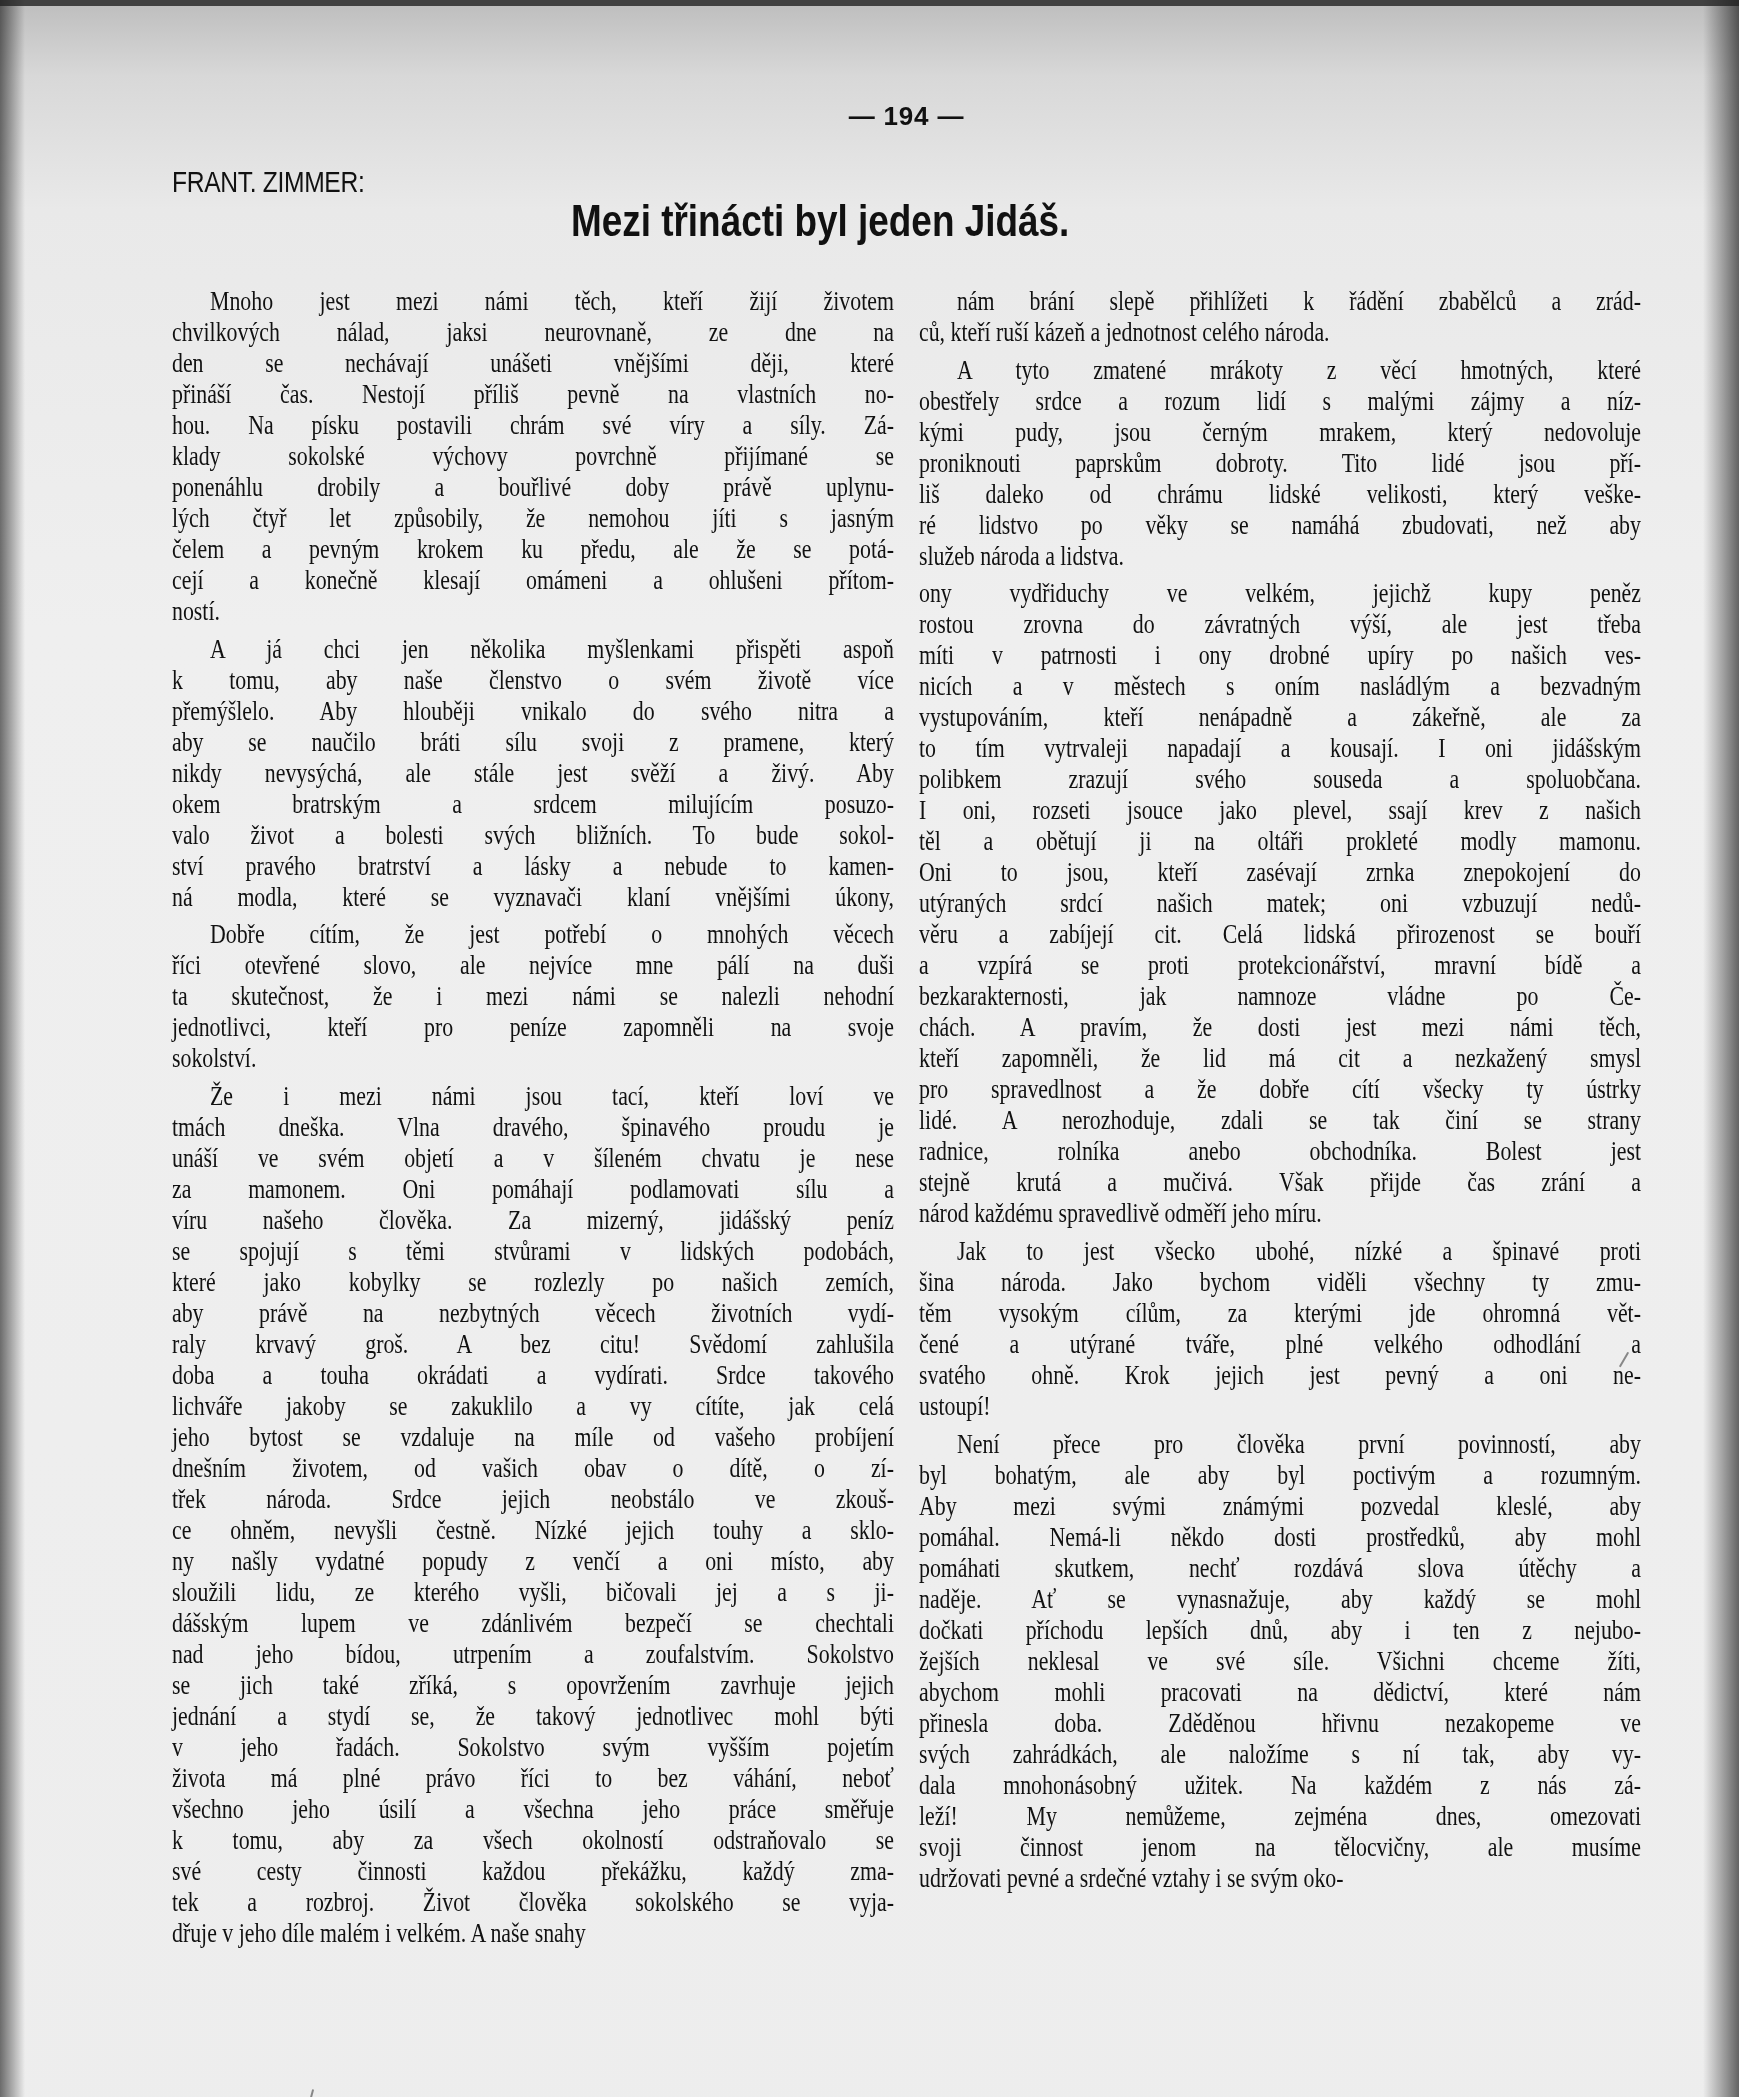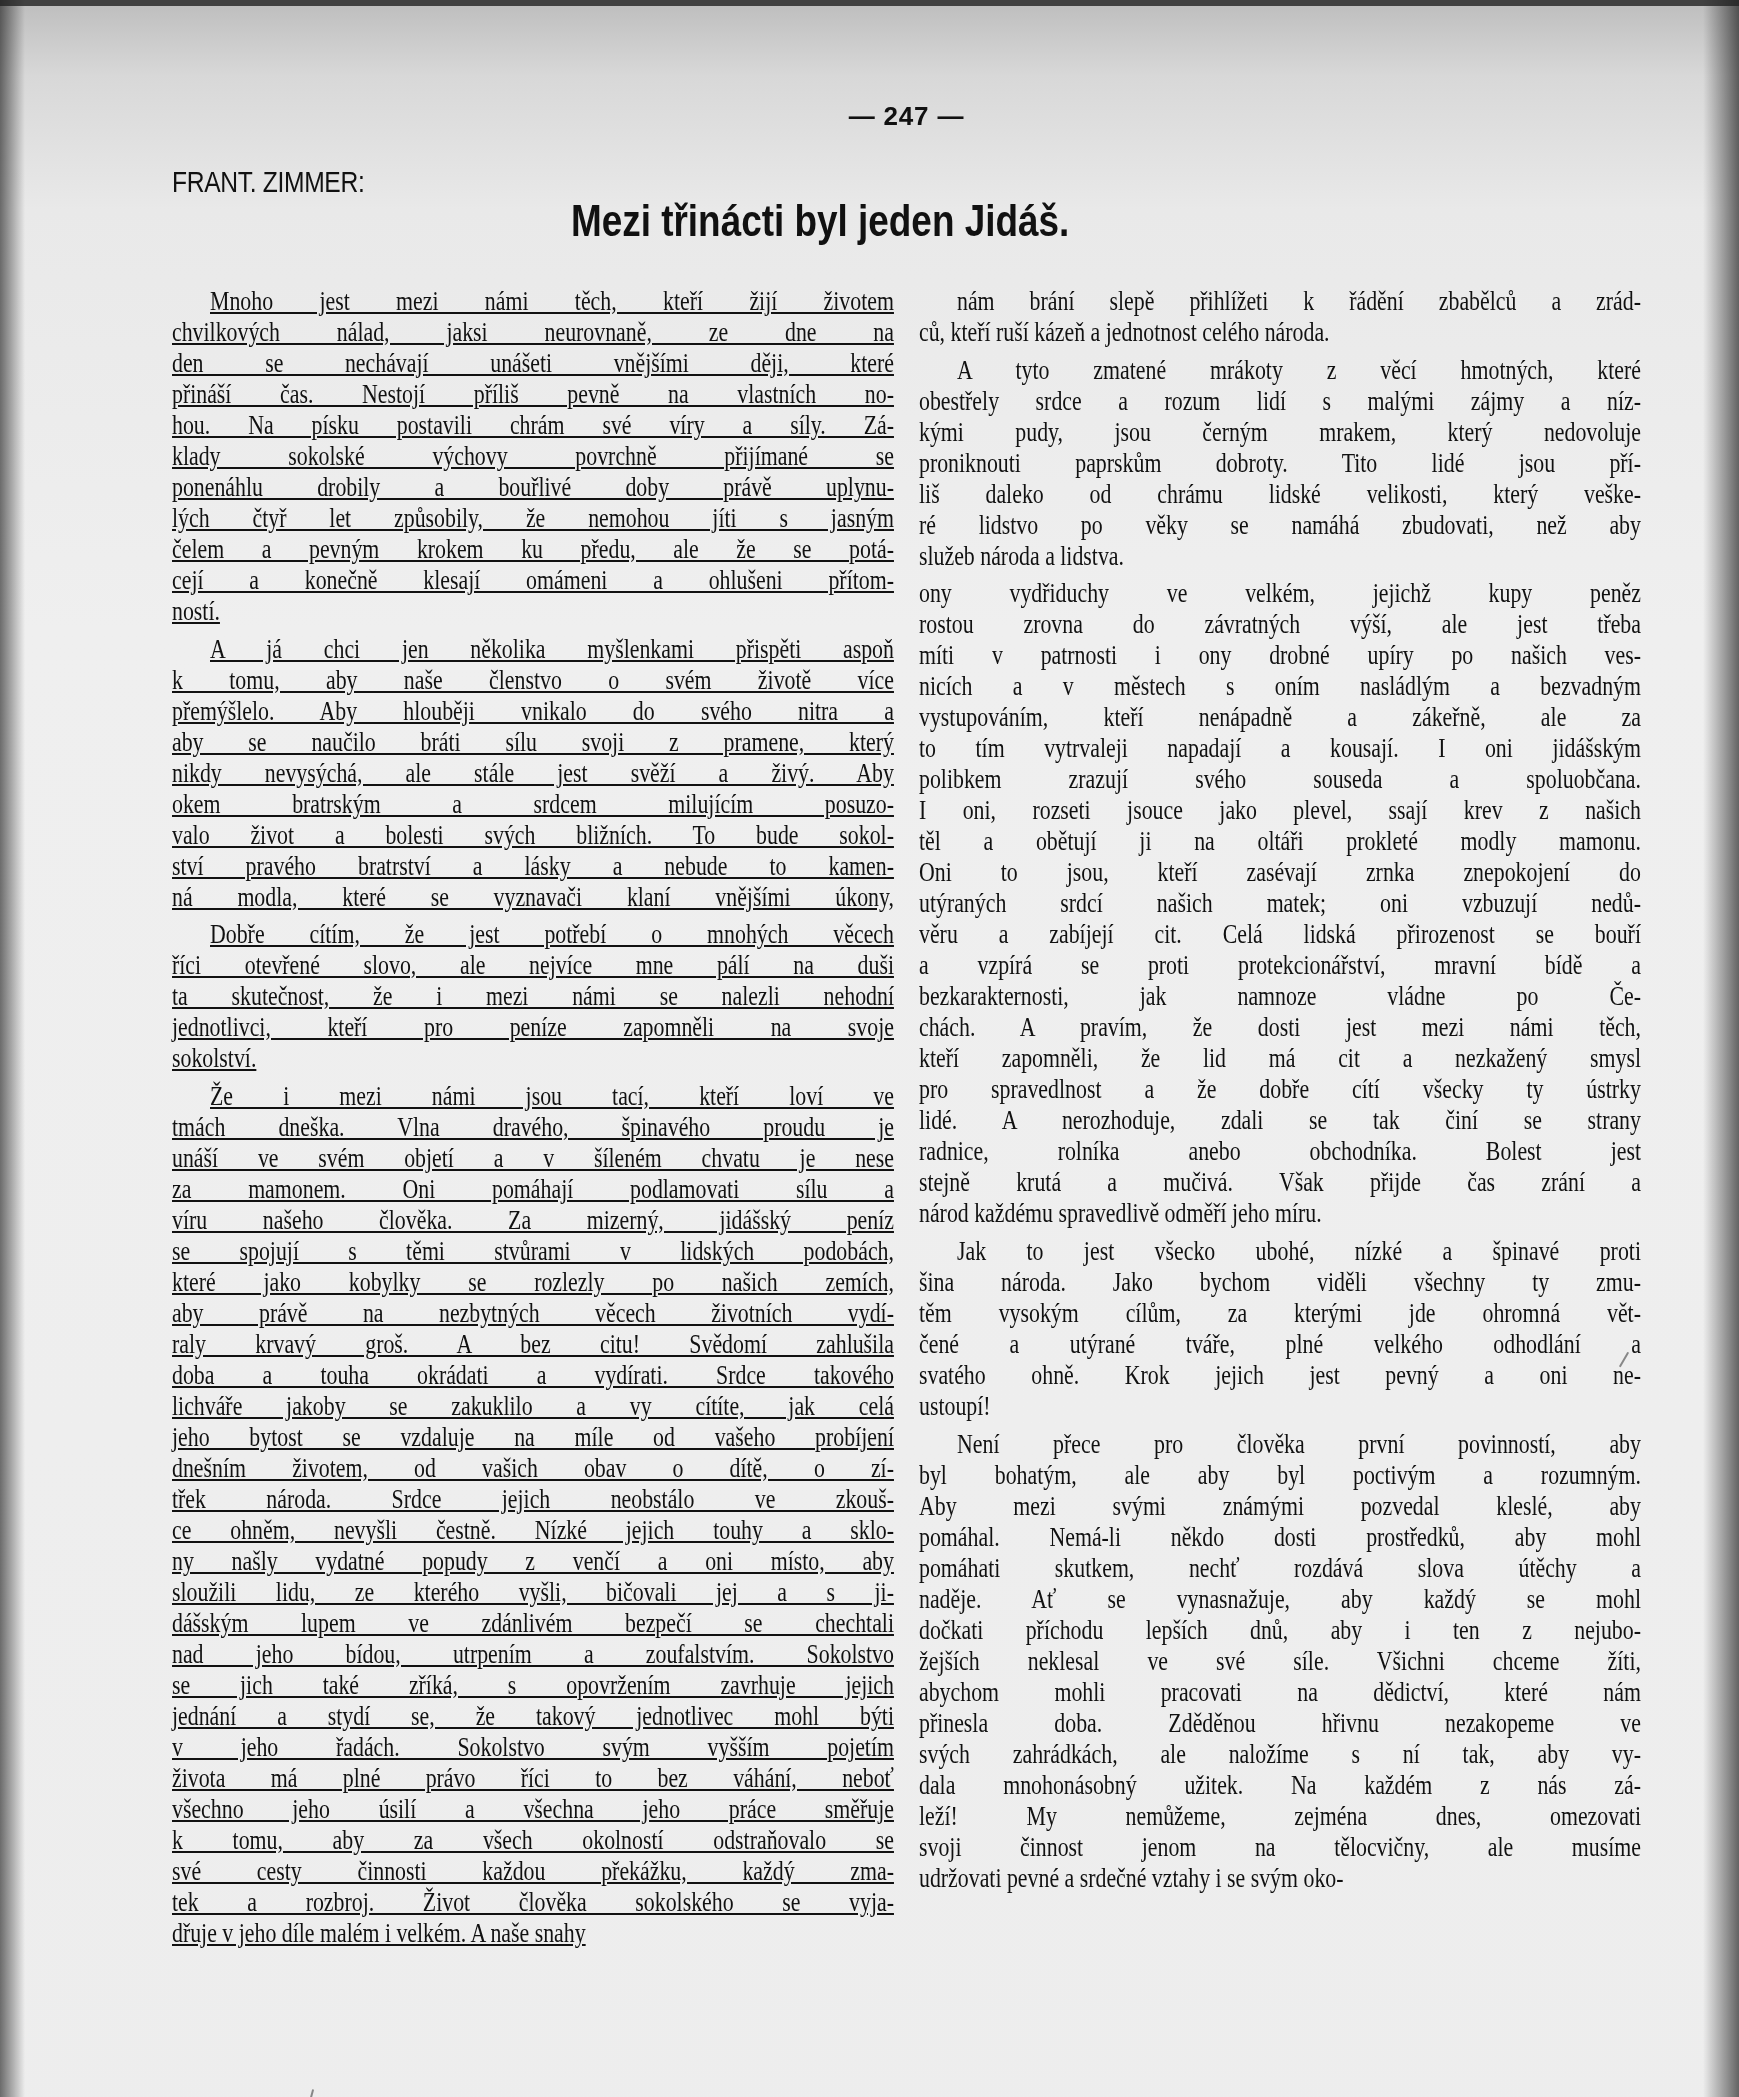--- a/index.html
+++ b/index.html
@@ -29,21 +29,21 @@
     transform:scaleX(0.85); transform-origin:left center;
   }
   .title {
     position:absolute; left:571px; top:195px;
     font-family:"Liberation Sans", sans-serif;
     font-weight:bold; font-size:45px;
     transform:scaleX(0.82); transform-origin:left center;
     white-space:nowrap;
   }
   .column { position:absolute; top:285px; width:722px; }
-  .col-left { left:172px;text-decoration:underline; }
+  .col-left { left:172px; }
   .col-right { left:919px; }
   .line {
     height:31px; line-height:31px;
     font-size:28px;
     text-align:justify; text-align-last:justify;
     white-space:nowrap; overflow:visible;
     transform-origin:left center;
   }
   .line.indent { padding-left:38px; }
   .line.last { text-align-last:left; }
@@ -57,21 +57,21 @@
   }
   .line.last .inner { text-align-last:left; }
   .speck { position:absolute; background:#333; border-radius:0.8px; opacity:0.55; }
 </style>
 </head>
 <body>
 
 <div class="page">
   <div class="top-edge"></div>
 
-  <div class="page-number">— 247 —</div>
+  <div class="page-number">— 194 —</div>
   <div class="author">FRANT. ZIMMER:</div>
   <div class="title">Mezi třinácti byl jeden Jidáš.</div>
 
   <div class="column col-left" id="col-0">
       <div>
         <div class="line indent">
           <span class="inner">Mnoho jest mezi námi těch, kteří žijí životem</span>
         </div>
         <div class="line">
           <span class="inner">chvilkových nálad, jaksi neurovnaně, ze dne na</span>

